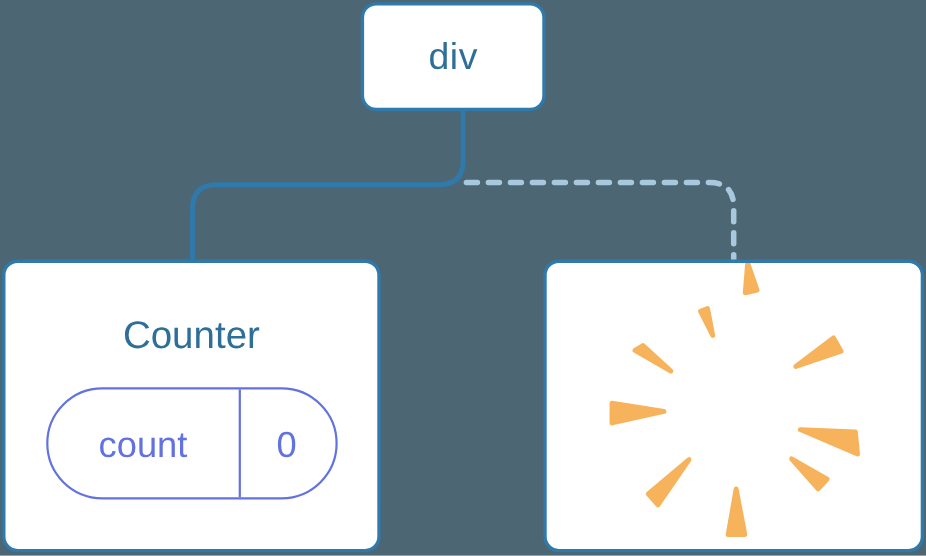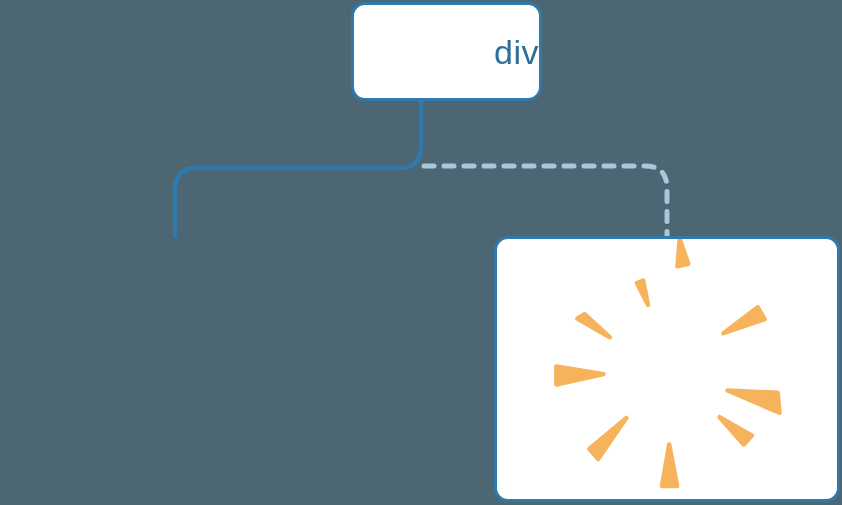--- a/index.html
+++ b/index.html
@@ -33,27 +33,27 @@
   
   .node {
     position: absolute;
     background: #ffffff;
     border: 3px solid #2f79ab;
     border-radius: 14px;
     box-sizing: border-box;
   }
 
   #node-div {
-    left: 351px;
+    left: 328px;
     top: 2px;
-    width: 191px;
+    width: 168px;
     height: 99px;
     display: flex;
     align-items: center;
-    justify-content: flex-end;
+    justify-content: center;
   }
   .node-tag-label {
     color: #2e6f99;
     font-size: 34px;
     letter-spacing: 0.5px;
     line-height: 1;
   }
 
   #node-counter {
     left: 2px;
@@ -126,20 +126,29 @@
 
     <path id="edge-solid" d="M 421 101 L 421 146 Q 421 168 399 168 L 197 168 Q 175 168 175 190 L 175 236" fill="none" stroke="#2f79ab" stroke-width="4.5" stroke-linecap="round"></path>
 
     <path id="edge-dashed" d="M 424 166 L 645 166 Q 667 166 667 188 L 667 238" fill="none" stroke="#a8c8dd" stroke-width="5" stroke-linecap="round" stroke-dasharray="10 10"></path>
   </svg>
 
   <div class="node" id="node-div" style="border-color: rgb(47, 121, 171); background: rgb(255, 255, 255);">
     <span class="node-tag-label" style="color: rgb(46, 111, 153);">div</span>
   </div>
 
+  <div class="node" id="node-counter" style="border-color: rgb(47, 121, 171); background: rgb(255, 255, 255);">
+    <div class="node-title" style="color: rgb(46, 111, 153);">Counter</div>
+
+    <div class="state-pill" style="border-color: rgb(98, 114, 224);">
+      <div class="state-key" style="color: rgb(98, 114, 224);">count</div>
+      <div class="state-divider" style="background: rgb(98, 114, 224);"></div>
+      <div class="state-val" style="color: rgb(98, 114, 224);">0</div>
+    </div>
+  </div>
 
   <div class="node" id="node-sparkle" style="border-color: rgb(47, 121, 171); background: rgb(255, 255, 255);">
     <svg id="sparkle-svg" viewBox="0 0 1040 820" preserveAspectRatio="xMidYMid meet">
       <g fill="#f7b35c" stroke="#f7b35c" stroke-width="14" stroke-linejoin="round">
         <polygon points="553,86 587,78 560,0"></polygon>
         <polygon points="425,139 445,131 460,208"></polygon>
         <polygon points="237,251 260,237 340,310"></polygon>
         <polygon points="171,402 171,459 320,426"></polygon>
         <polygon points="275,662 303,694 392,564"></polygon>
         <polygon points="504,779 552,779 527,648"></polygon>

